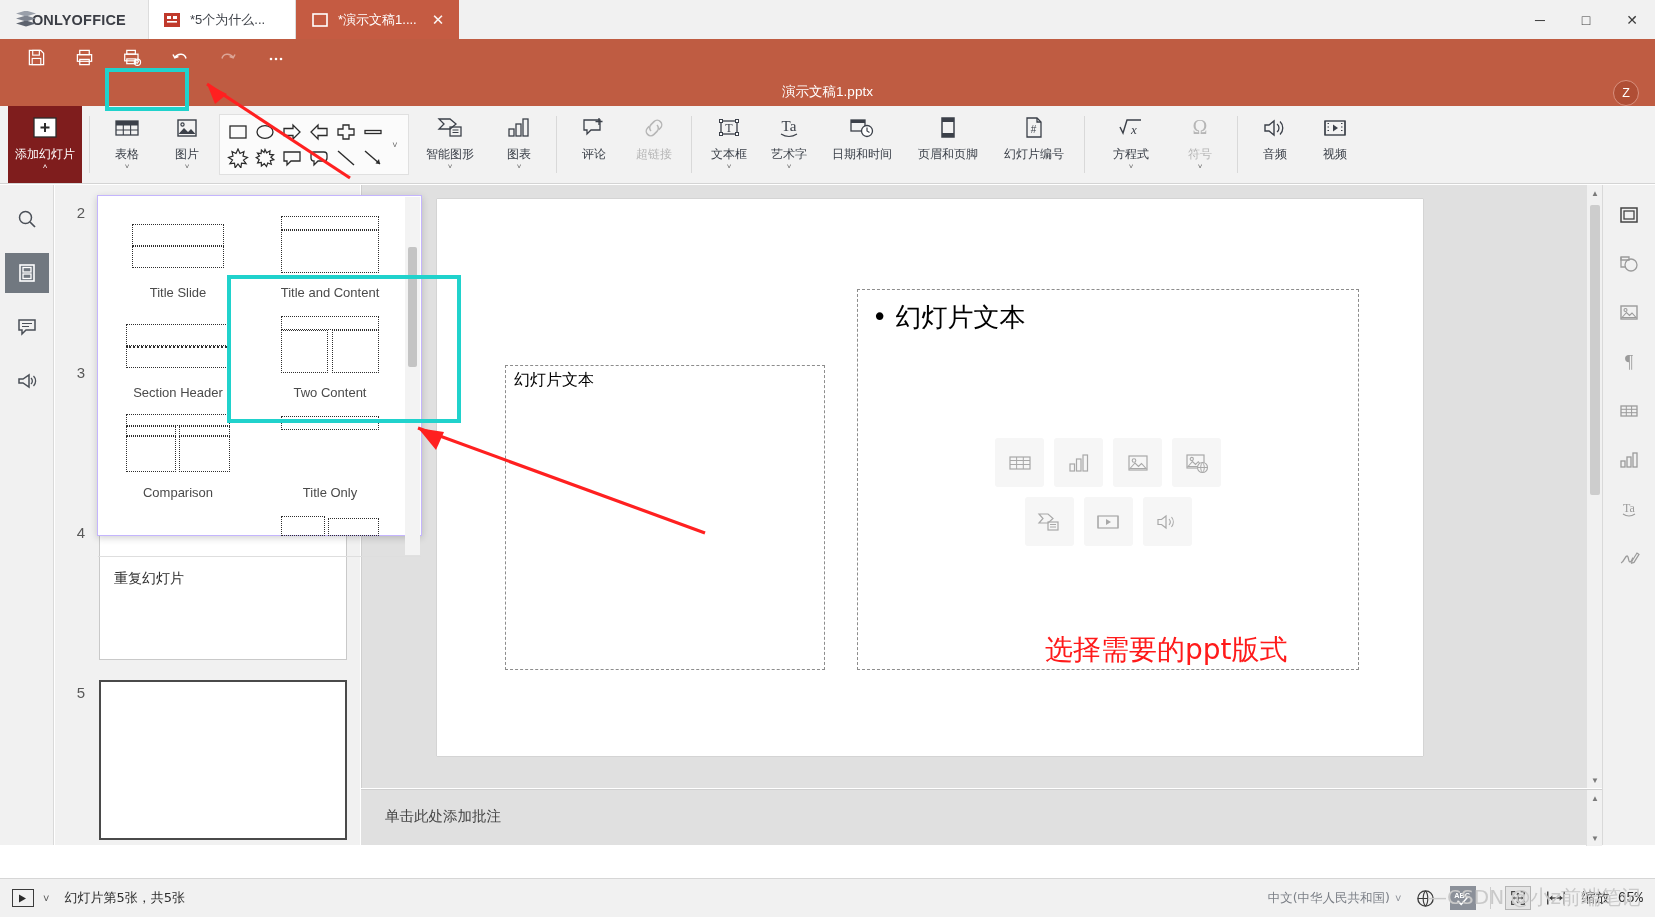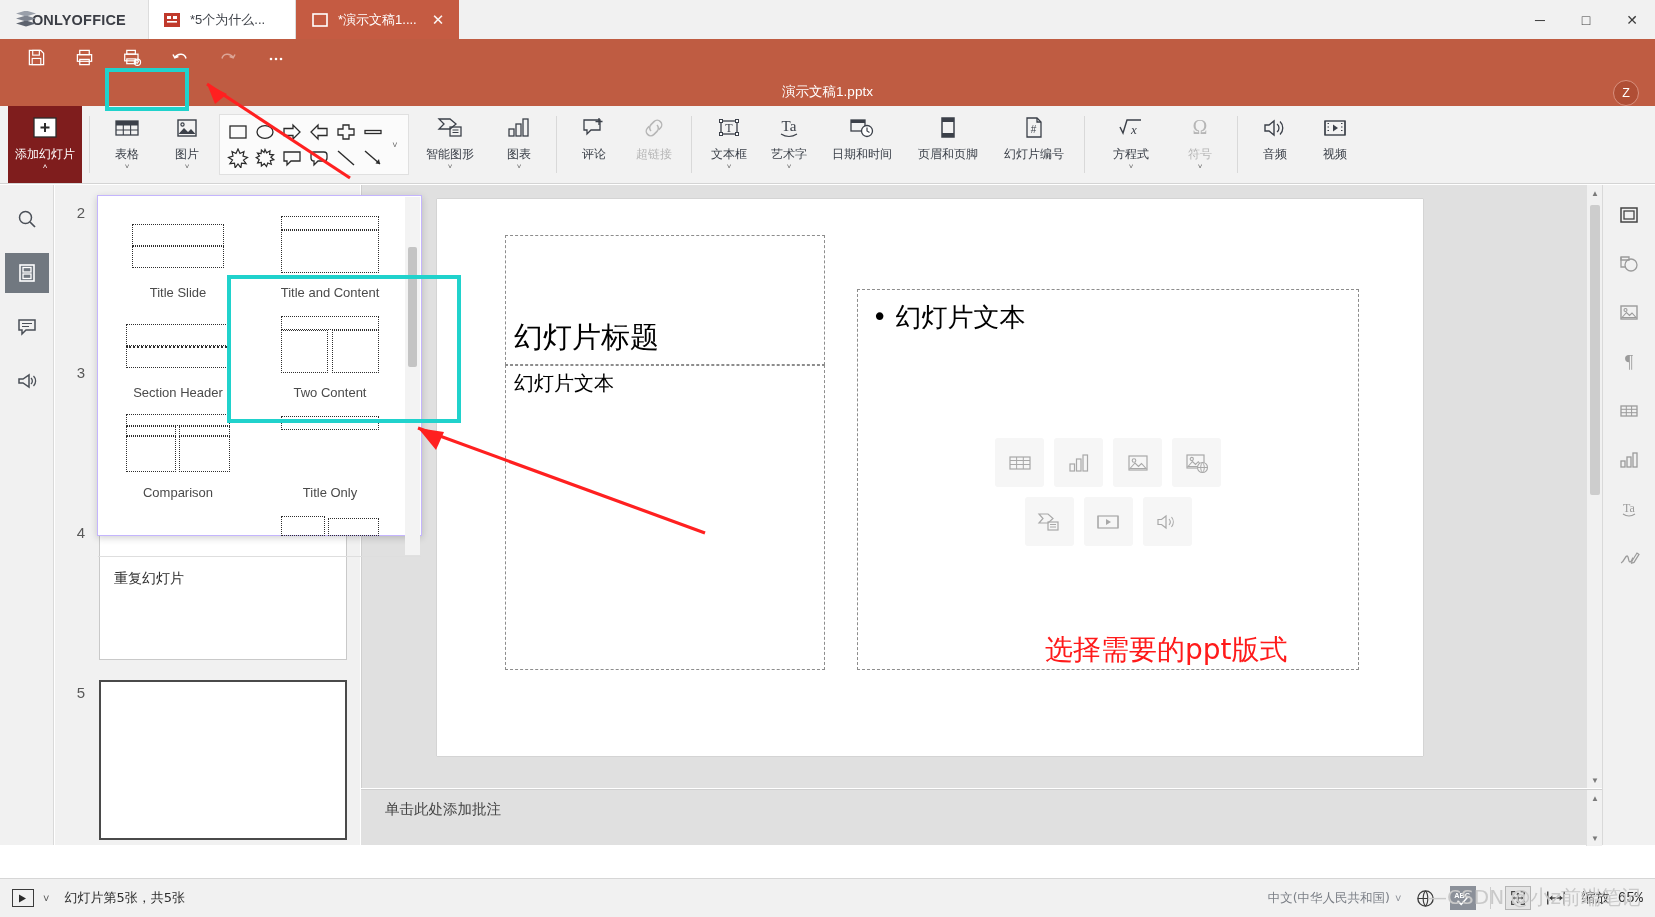--- a/index.html
+++ b/index.html
@@ -158,21 +158,21 @@
     position: absolute; border: 1px dashed #8d8d8d; box-sizing: border-box;
   }
   .ph-title {
     left: 68px; top: 36px; width: 320px; height: 130px;
     display: flex; align-items: flex-end; padding: 0 0 6px 8px;
   }
   .ph-title span { font-family: "DejaVu Sans", sans-serif; font-size: 29px; color: #000; }
   .ph-body-left {
     left: 68px; top: 166px; width: 320px; height: 305px; padding: 4px 0 0 8px;
   }
-  .ph-body-left span { font-family: "DejaVu Sans", sans-serif; font-size: 20px; color: #000; }
+  .ph-body-left span { font-family: "DejaVu Sans", sans-serif; font-size: 16px; color: #000; }
   .ph-body-right {
     left: 420px; top: 90px; width: 502px; height: 381px; padding: 10px 0 0 14px;
   }
   .ph-body-right .bullettext {
     font-family: "DejaVu Sans", sans-serif; font-size: 26px; color: #000;
   }
   .insertgrid {
     position: absolute; left: 50%; top: 148px; transform: translateX(-50%);
     display: flex; flex-direction: column; align-items: center; gap: 10px;
   }
@@ -185,21 +185,21 @@
     position: absolute; left: 608px; top: 432px; color: #ff1a1a;
     font-size: 28px; font-family: "DejaVu Sans", sans-serif; white-space: nowrap;
   }
 
   
   .notes {
     position: absolute; top: 789px; left: 361px; width: 1241px; height: 56px;
     background: #e0e0e0; border-top: 1px solid #cfcfcf;
   }
   .notes .txt {
-    position: absolute; left: 24px; top: 10px; color: #444; font-size: 14.5px;
+    position: absolute; left: 24px; top: 17px; color: #444; font-size: 14.5px;
     font-family: "DejaVu Sans", sans-serif;
   }
 
   
   .rightrail {
     position: absolute; top: 185px; right: 0; width: 53px; height: 660px;
     background: #f1f1f1; border-left: 1px solid #d9d9d9;
     display: flex; flex-direction: column; align-items: center; padding-top: 10px; gap: 9px;
   }
   .rrbtn { width: 40px; height: 40px; display: flex; align-items: center; justify-content: center; color: #9b9b9b; }
@@ -699,23 +699,20 @@
     </div>
     <div class="slideitem" style="left:0; top:495px;">
       <span class="slidenum">5</span>
       <span class="slidethumb sel" style="width:248px;height:160px;"></span>
     </div>
   </div>
 
   <div class="editorwrap">
     <div class="slidecanvas">
 
-      <div class="ph ph-title">
-        <span>幻灯片标题</span>
-      </div>
 
       <div class="ph ph-body-left">
         <span>幻灯片文本</span>
       </div>
 
       <div class="ph ph-body-right">
         <div class="bullettext">• 幻灯片文本</div>
         <div class="insertgrid">
           <div class="insertrow">
             <div class="insertbtn">

